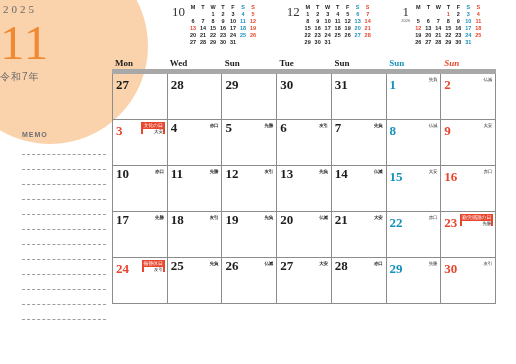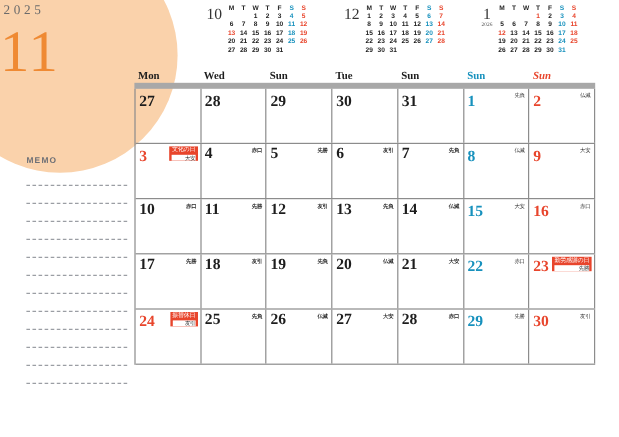--- a/index.html
+++ b/index.html
@@ -198,20 +198,21 @@
   }
 </style>
 </head>
 <body>
 
 <div id="peach-circle"></div>
 
 <div id="title-block">
   <div id="year-label">2025</div>
   <div id="month-label">11</div>
+  <div id="era-label">令和7年</div>
 </div>
 
 <div id="memo-block">
   <div id="memo-title">MEMO</div>
   <div id="memo-lines">
       <div class="memo-line"></div>
       <div class="memo-line"></div>
       <div class="memo-line"></div>
       <div class="memo-line"></div>
       <div class="memo-line"></div>

